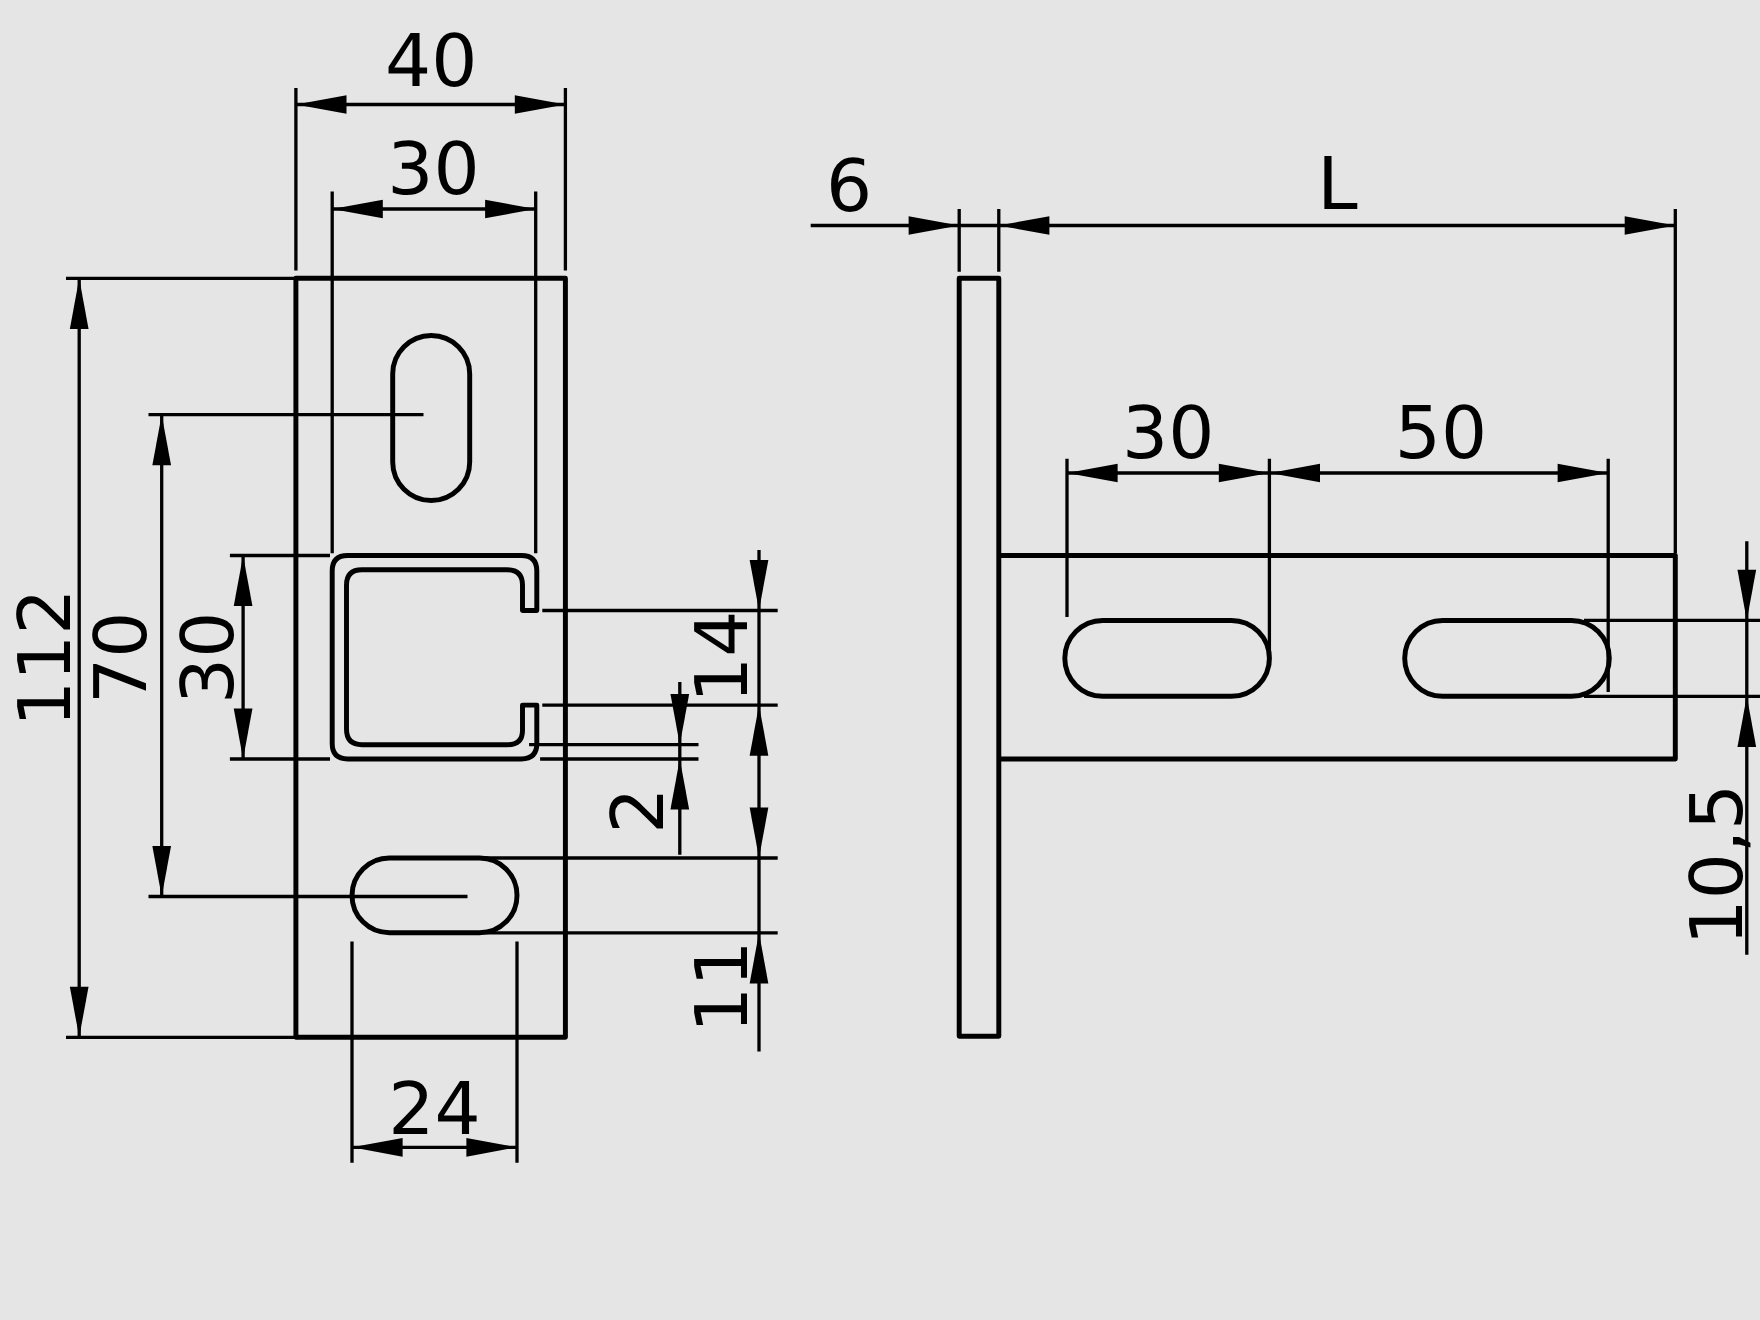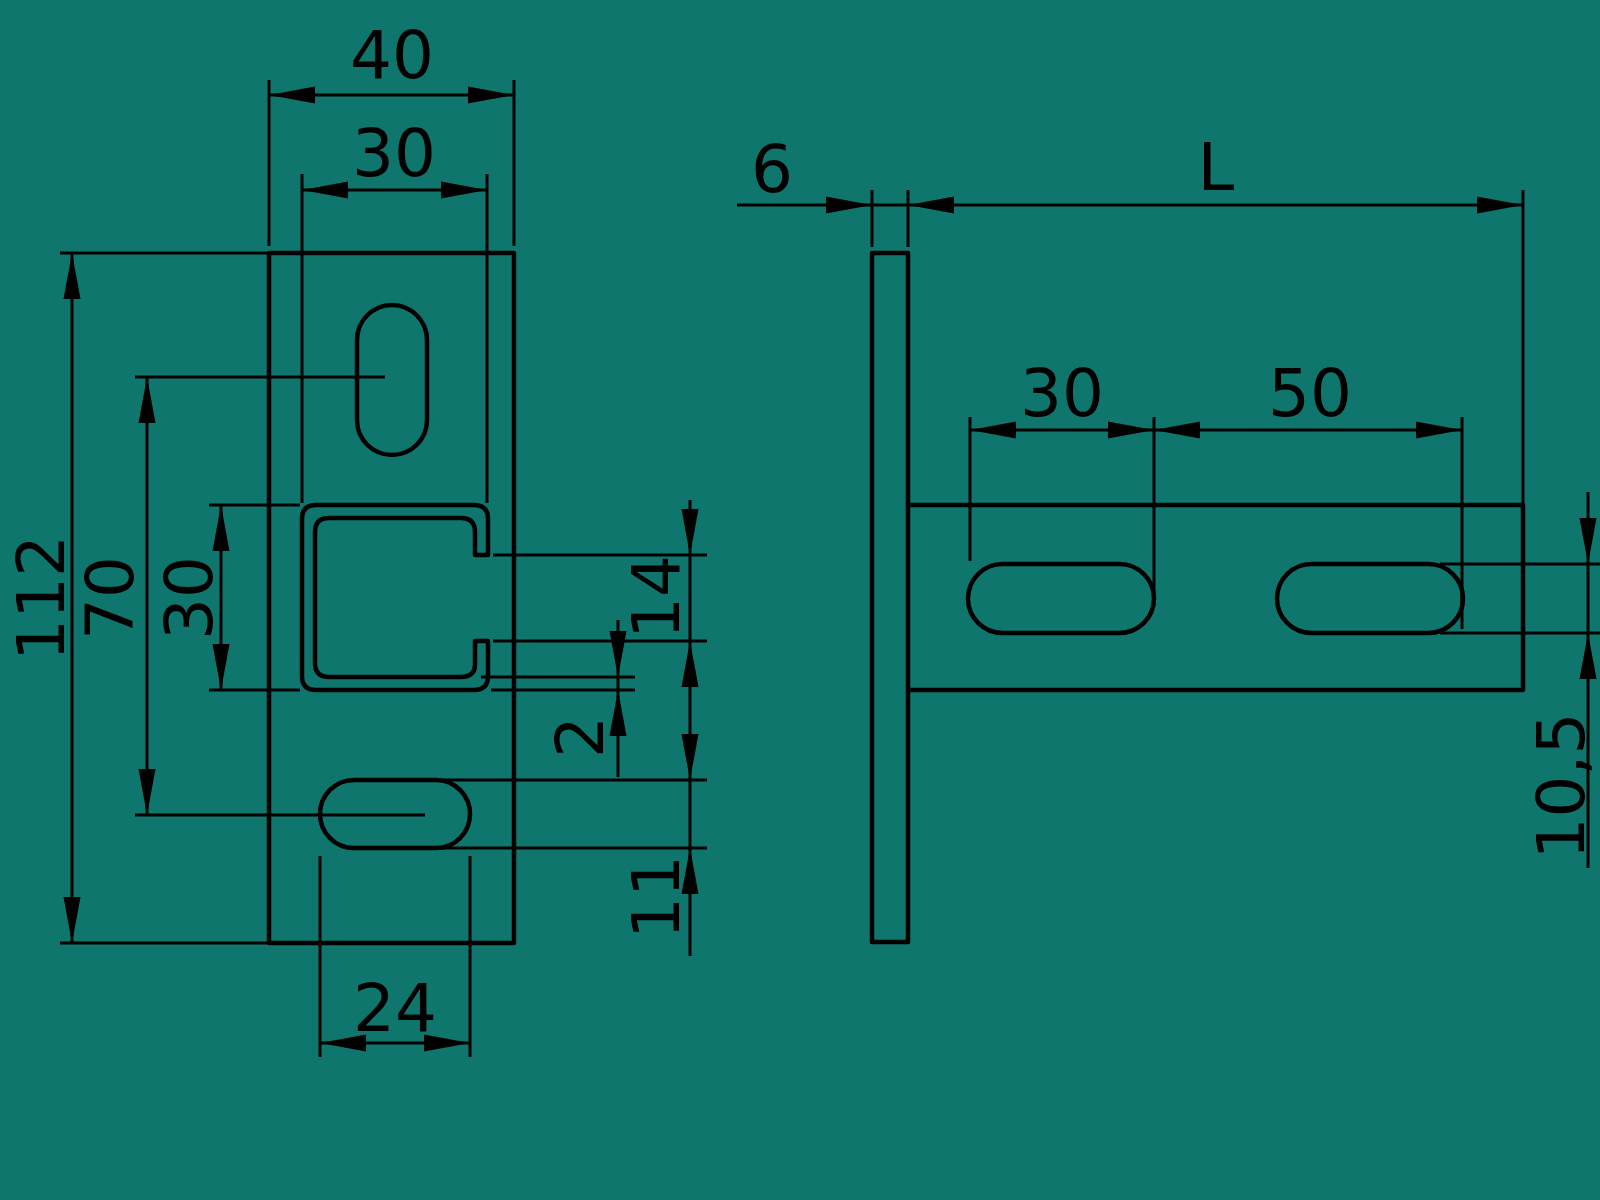--- a/index.html
+++ b/index.html
@@ -1,16 +1,16 @@
 <!DOCTYPE html>
 <html><head>
 <meta charset="utf-8">
 <style>
   html,body{margin:0;padding:0;background:#ffffff;}
-  .stage{width:1600px;height:1200px;position:relative;background:#0f766e;}
+  .stage{width:1600px;height:1200px;position:relative;background:#e5e5e5;}
   svg{display:block;}
   .part{fill:none;stroke:#000000;stroke-width:4.5;stroke-linejoin:round;stroke-linecap:butt;}
   .dim{fill:none;stroke:#000000;stroke-width:3;stroke-linecap:butt;}
   .ah{fill:#000000;stroke:none;}
   .lbl{font-family:"DejaVu Sans","Liberation Sans",sans-serif;font-size:66px;fill:#000000;text-anchor:middle;}
 </style>
 </head>
 <body>
 
 <div class="stage">

